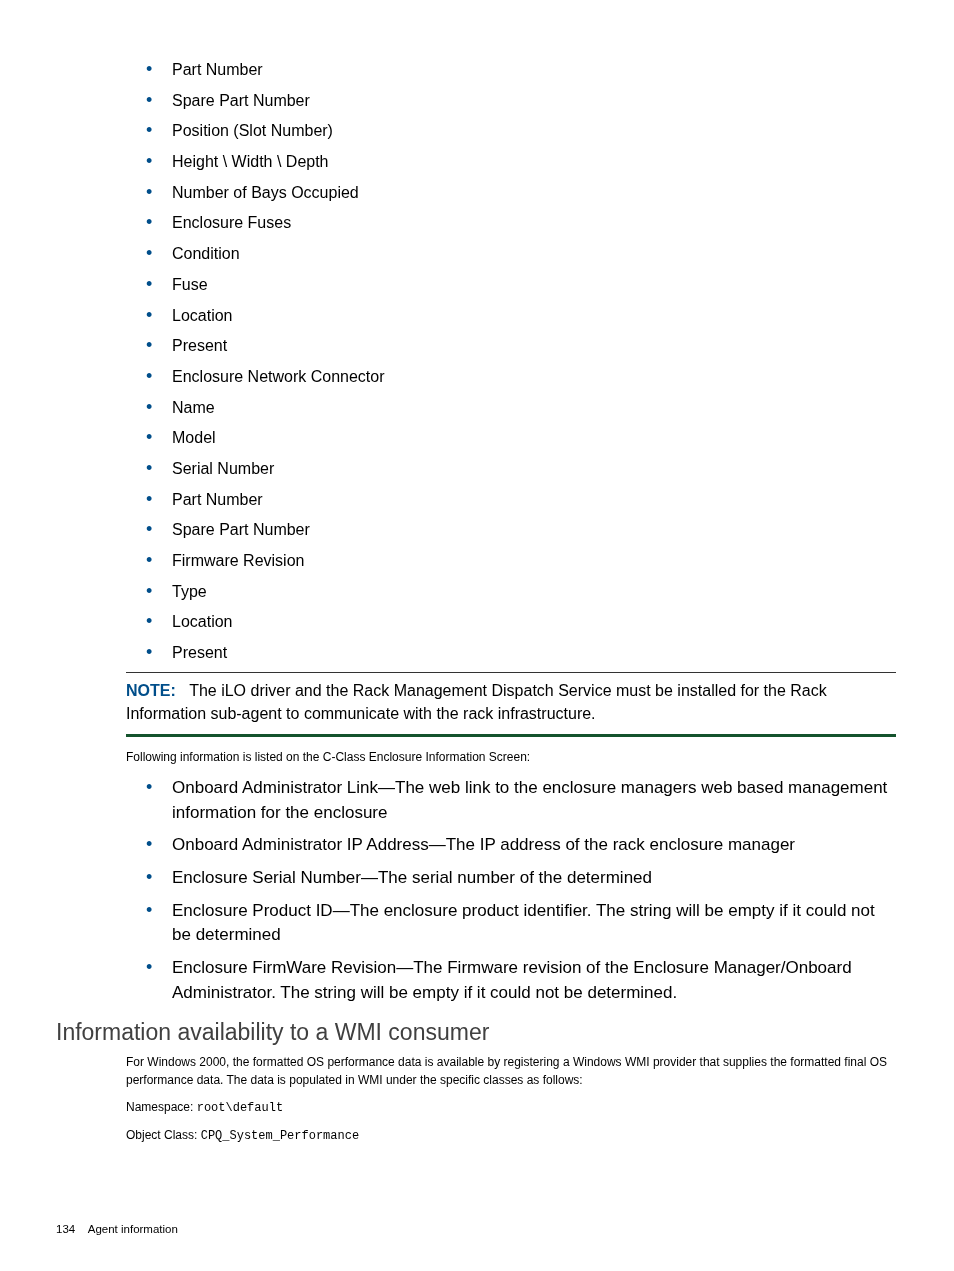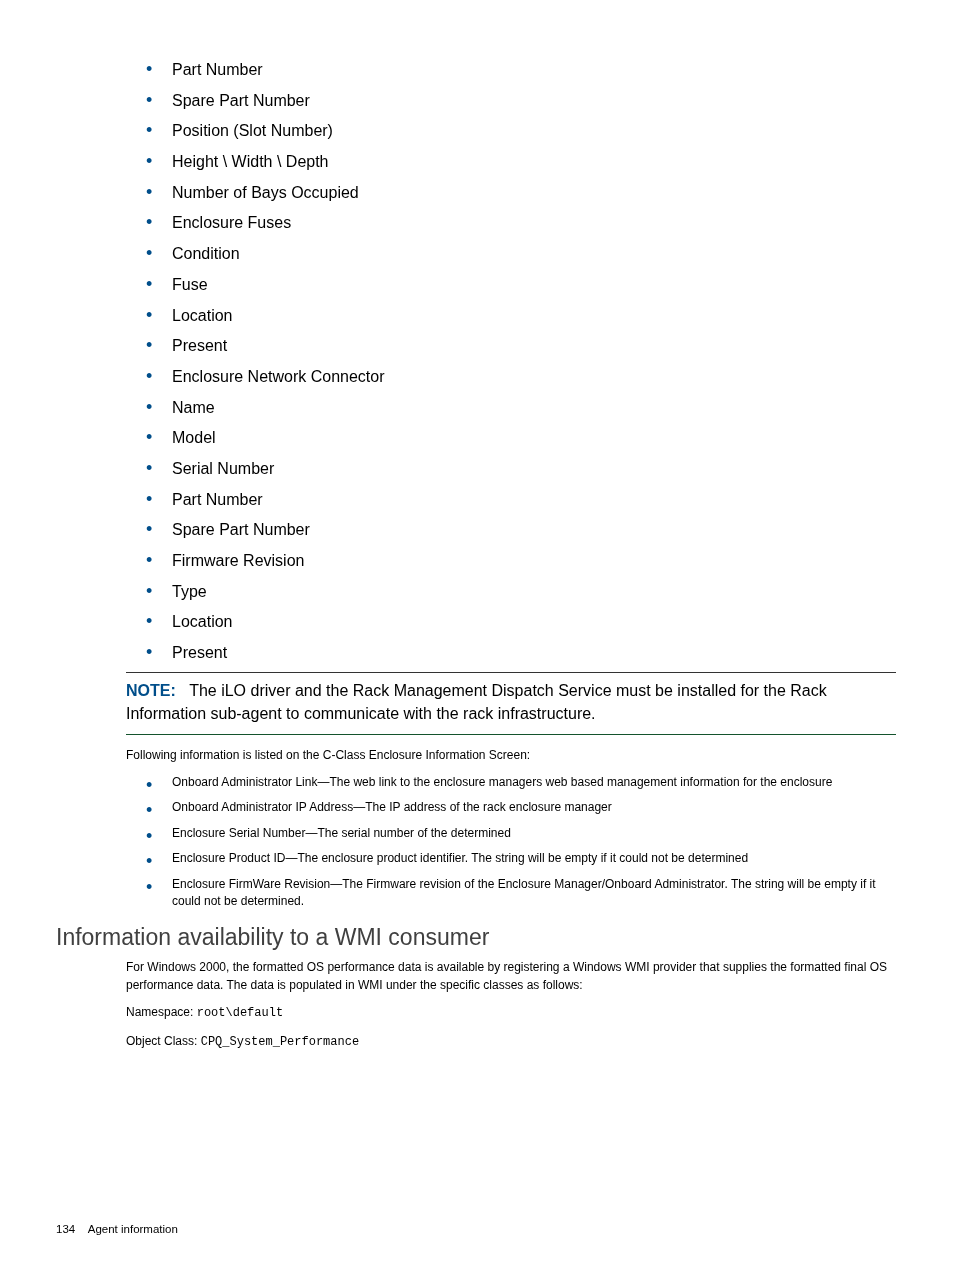--- a/index.html
+++ b/index.html
@@ -38,21 +38,21 @@
     content: "•";
     position: absolute;
     left: 0;
     top: 0;
     color: #004e8a;
     font-size: 18px;
     line-height: 1.3;
   }
   .note-box {
     border-top: 1px solid #333;
-    border-bottom: 1px solid #14532d;
+    border-bottom: 3px solid #14532d;
     padding: 6px 0 8px 0;
     margin: 6px 0 12px 0;
     line-height: 1.45;
     font-size: 16px;
   }
   .note-label {
     color: #004e8a;
     font-weight: bold;
   }
   .para {
@@ -63,21 +63,21 @@
   ul.list2 {
     list-style: none;
     padding-left: 20px;
     margin-bottom: 14px;
   }
   ul.list2 > li {
     position: relative;
     padding-left: 26px;
     line-height: 1.45;
     margin-bottom: 8px;
-    font-size: 12px;
+    font-size: 17px;
   }
   ul.list2 > li::before {
     content: "•";
     position: absolute;
     left: 0;
     top: 0;
     color: #004e8a;
     font-size: 18px;
     line-height: 1.3;
   }

